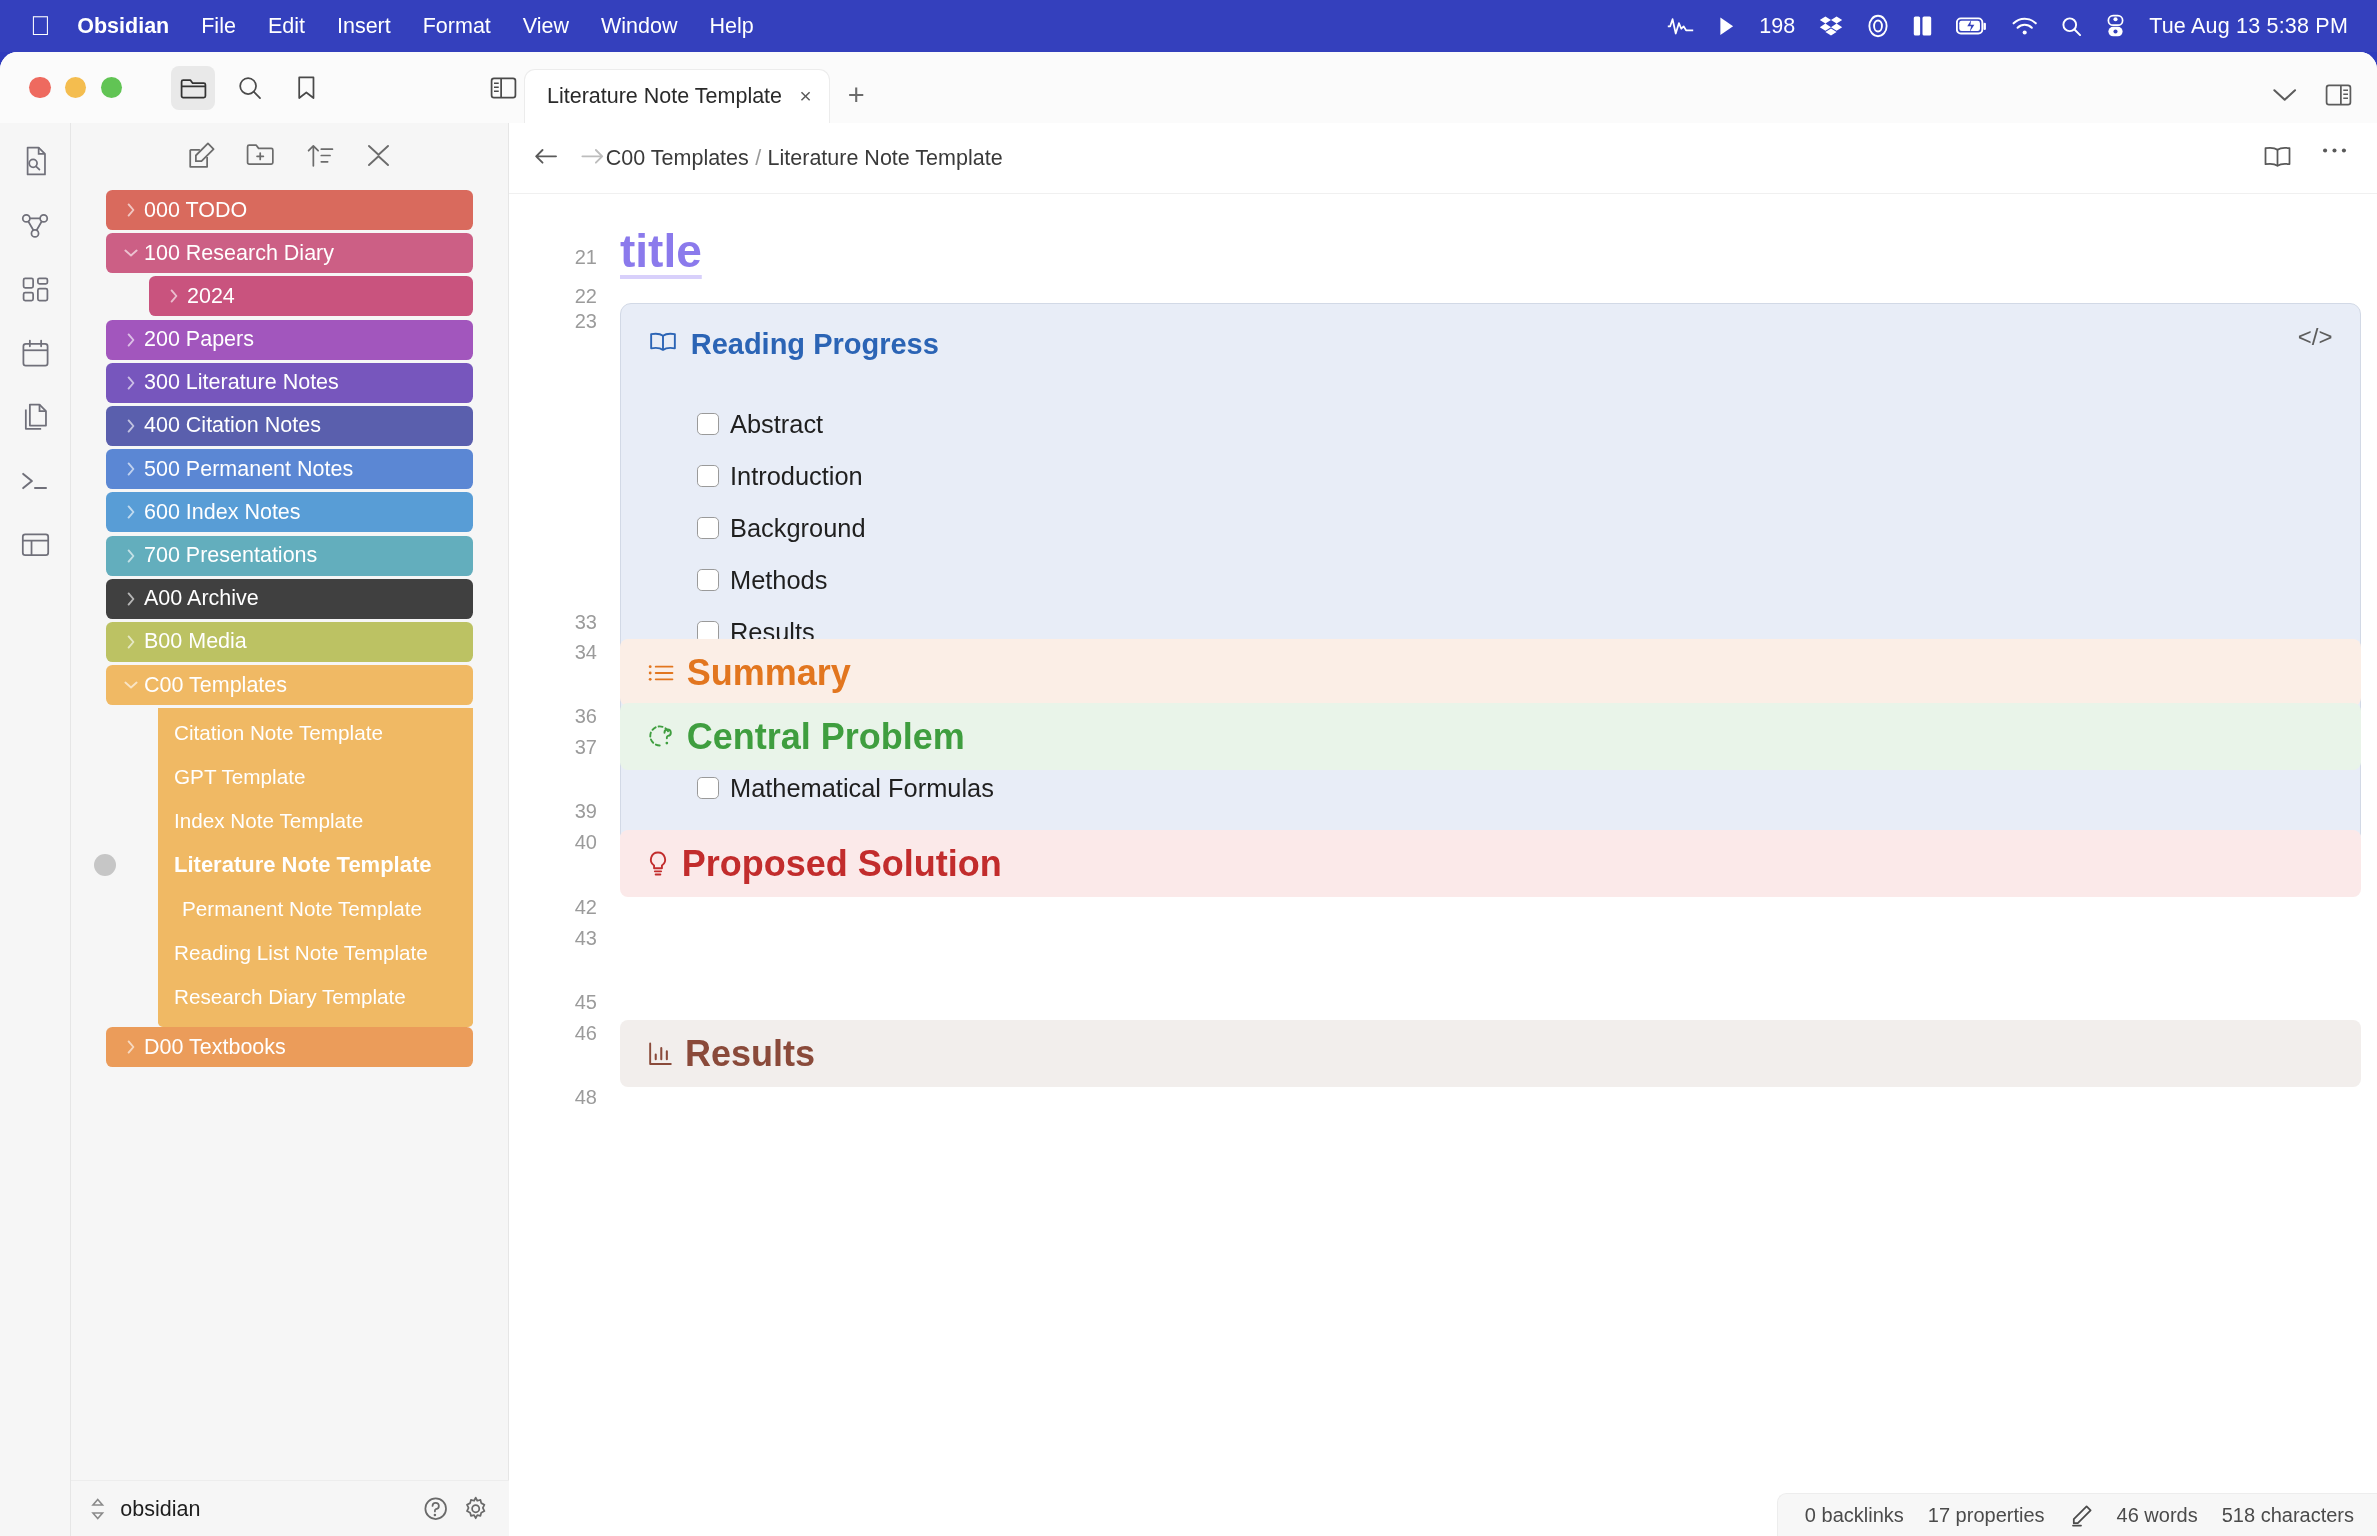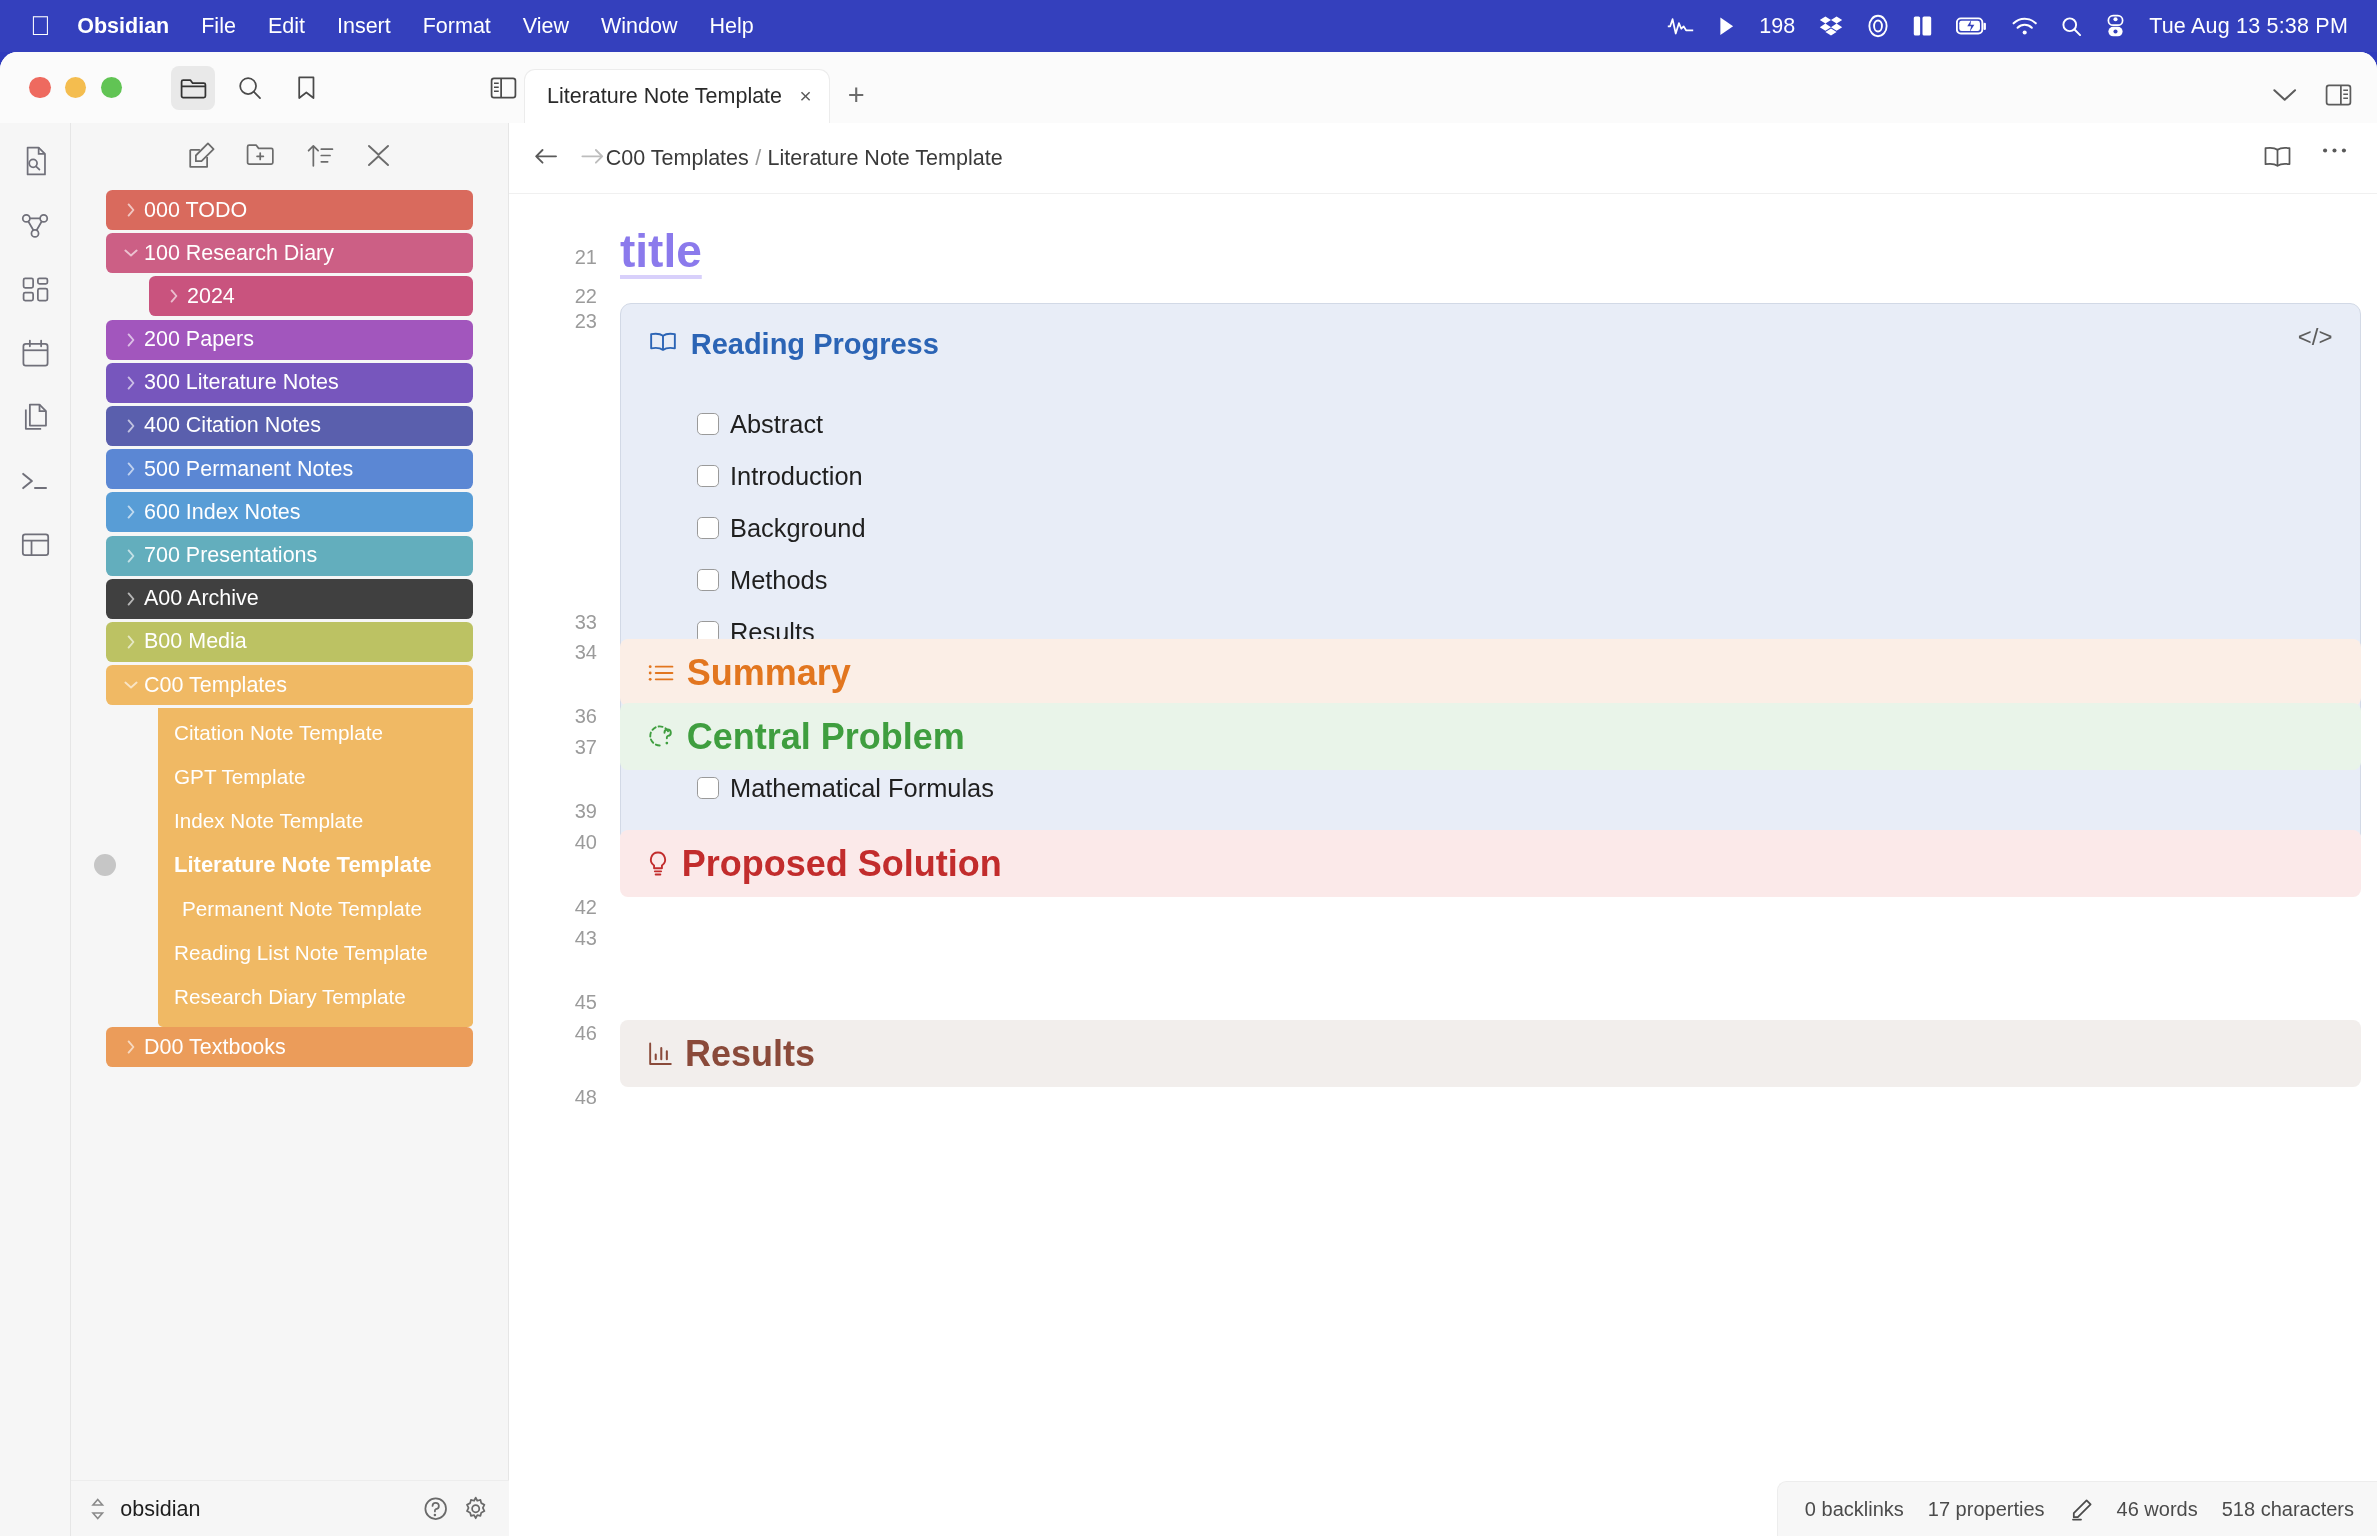--- a/index.html
+++ b/index.html
@@ -189,21 +189,21 @@
     border-radius: 8px; height: 67px;
     display: flex; align-items: center;
     padding-left: 27px; gap: 12.7px;
     font-size: 36px; font-weight: bold; text-align: center;
   }
   .section .sec-icon { display: flex; align-items: center; }
 
   
   #statusbar {
     position: absolute; right: 0; bottom: 0;
-    height: 56px; display: flex; align-items: center; gap: 24px;
+    height: 44px; display: flex; align-items: center; gap: 24px;
     padding: 0 24px 0 27px;
     background: #f7f7f7;
     border-radius: 9.5px 0 0 0;
     border: 0.8px solid #ededed; border-right: none; border-bottom: none;
     font-size: 20px; color: #4b4b4b; white-space: nowrap;
   }
   #statusbar .sb-icon { color: #4b4b4b; display: flex; }
 </style>
 </head>
 <body>

